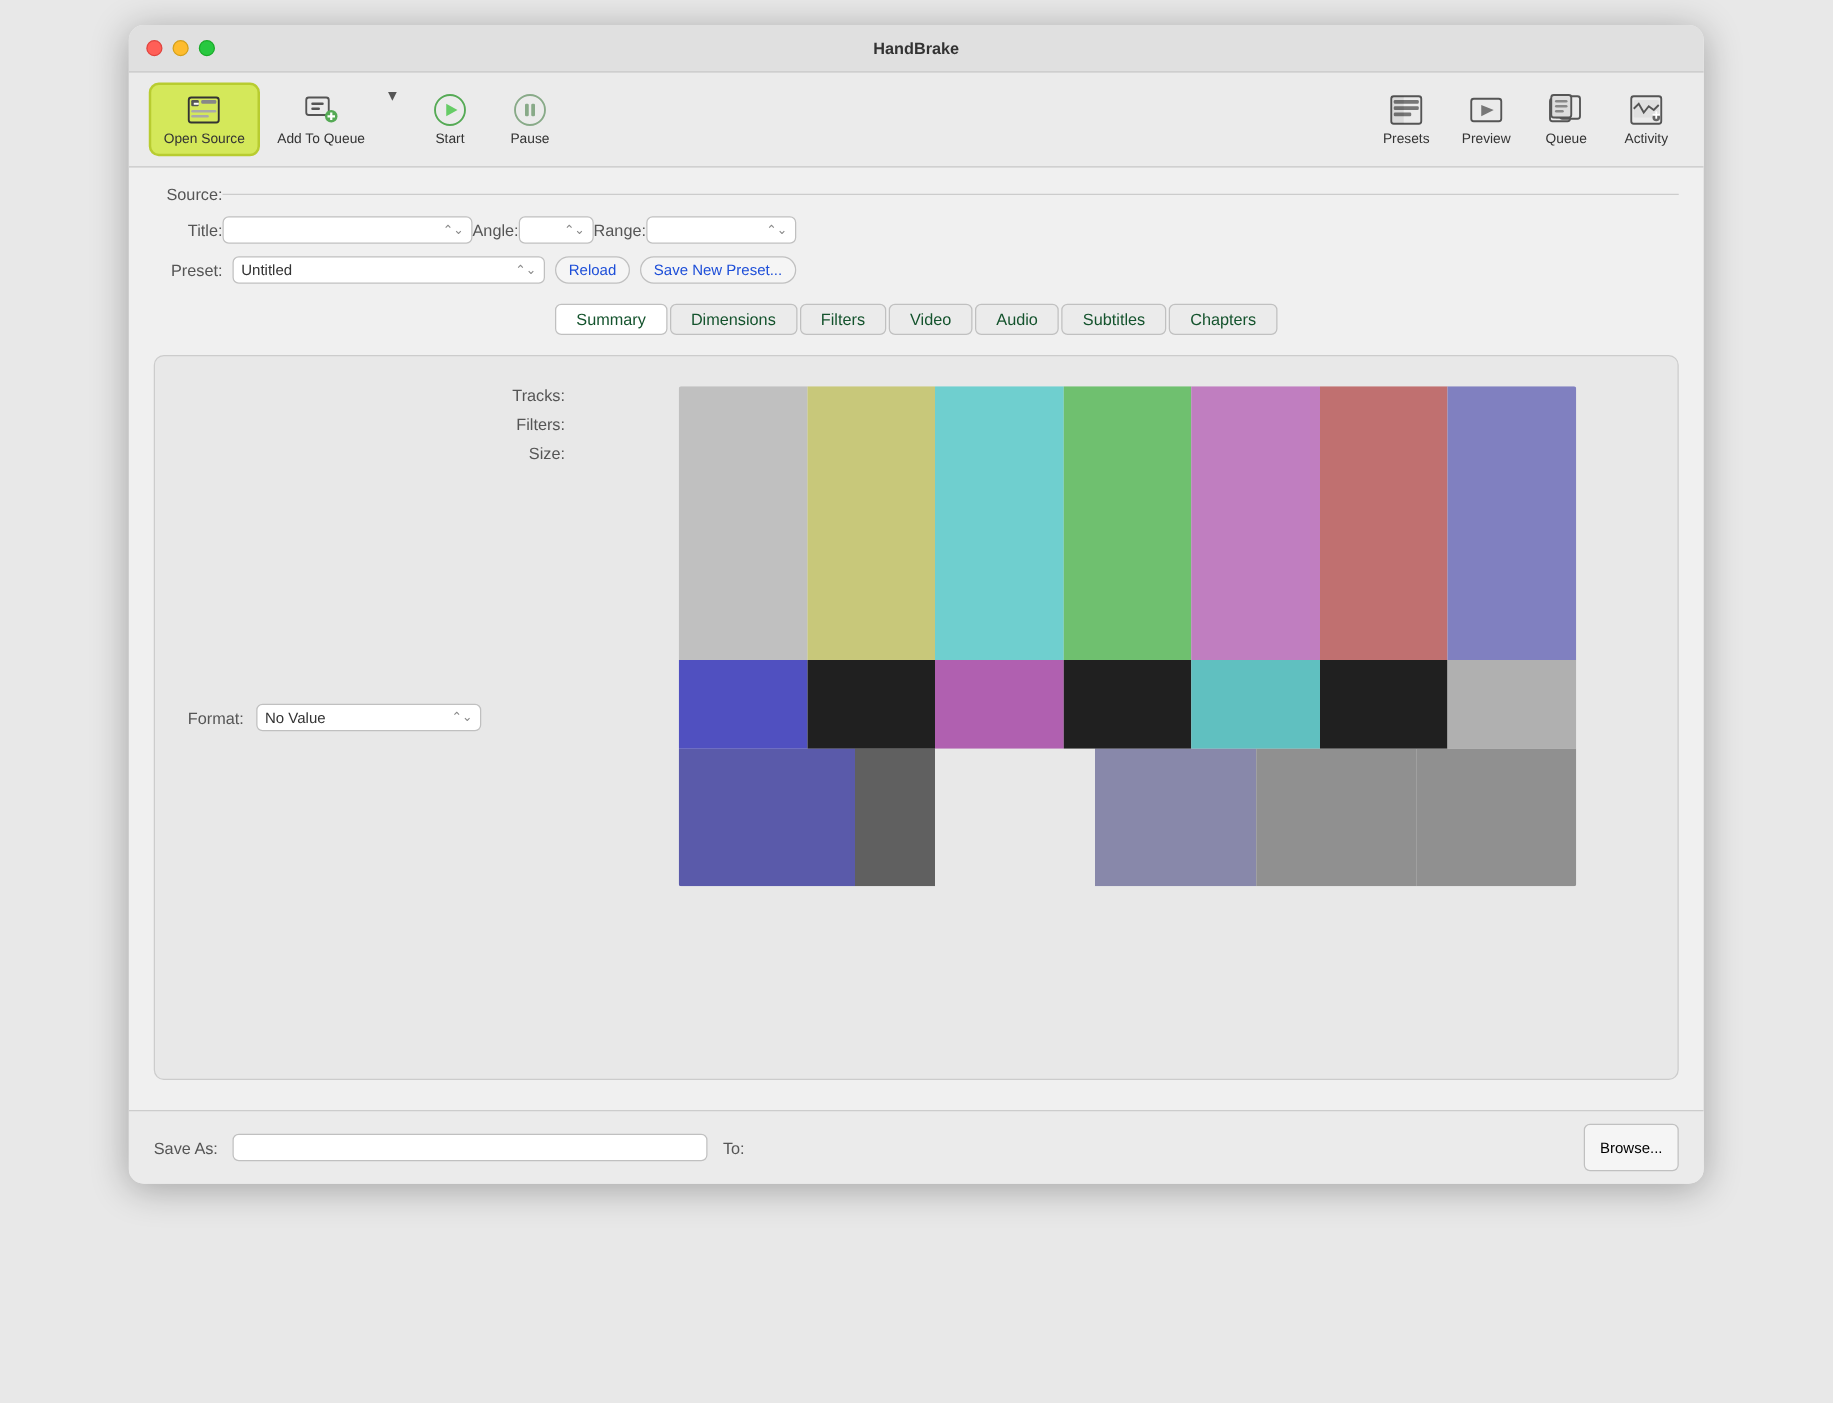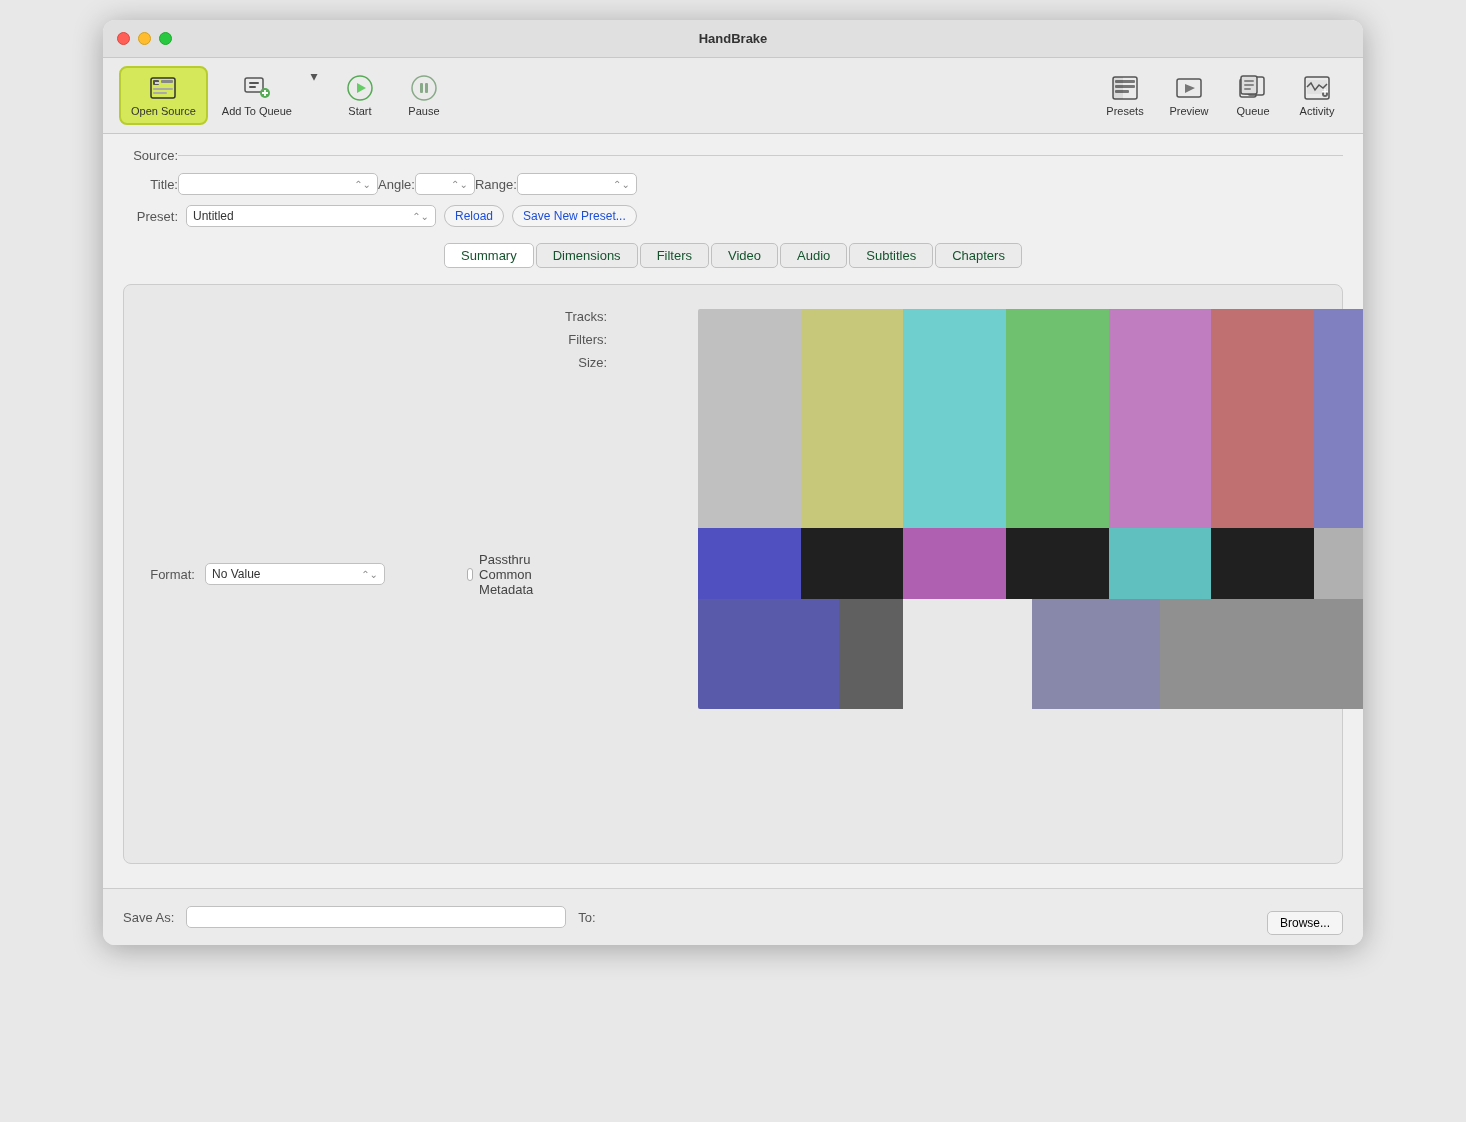--- a/index.html
+++ b/index.html
@@ -258,25 +258,24 @@
     }
     .to-label {
       font-size: 13px;
       color: #555;
     }
     .browse-btn {
       margin-left: auto;
       background: #f5f5f5;
       border: 1px solid #c0c0c0;
       border-radius: 5px;
-      height: 24px;
+      height: 38px;
       padding: 0 12px;
       font-size: 12px;
       cursor: pointer;
-      margin-top: 12px;
     }
   </style>
 </head>
 <body>
 
 <div class="window">
 
   <div class="title-bar">
     <div class="traffic-lights">
       <div class="traffic-light tl-red"></div>
@@ -426,24 +425,20 @@
     <div class="content-panel">
 
       <div class="format-row">
         <span class="field-label">Format:</span>
         <div class="select-field" style="min-width:180px;">
           <span>No Value</span>
           <span class="chevron">⌃⌄</span>
         </div>
       </div>
 
-      <div class="checkbox-row">
-        <div class="checkbox"></div>
-        <span style="font-size:13px;color:#444;">Passthru Common Metadata</span>
-      </div>
 
       <div style="display:flex;gap:31px;margin-top:4px;">
 
         <div class="info-rows">
           <div class="info-row">
             <span class="field-label">Tracks:</span>
           </div>
           <div class="info-row">
             <span class="field-label">Filters:</span>
           </div>

